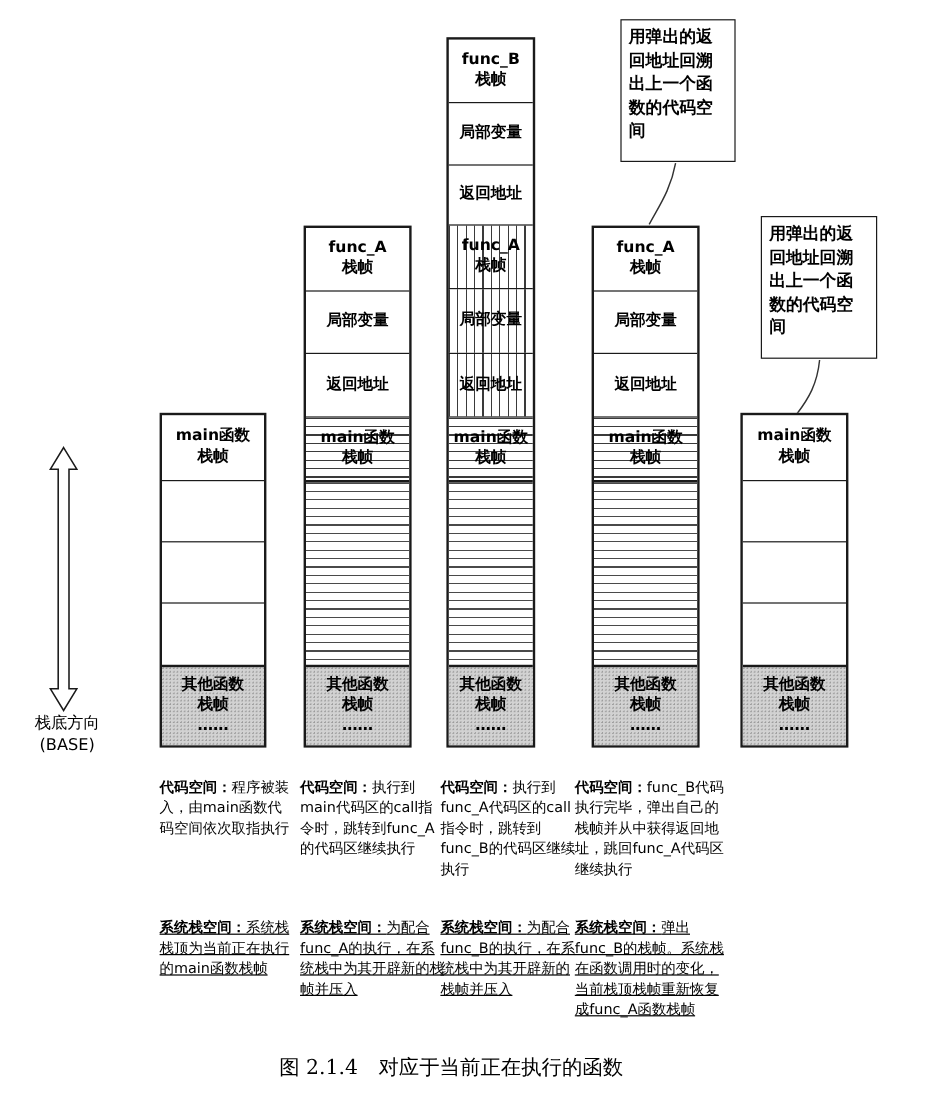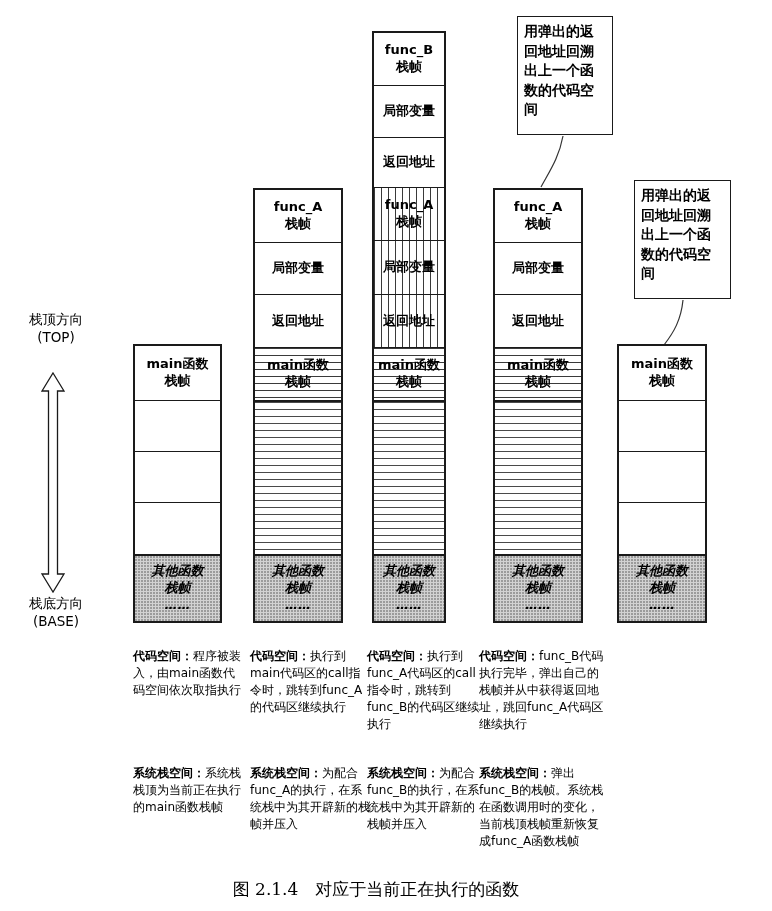--- a/index.html
+++ b/index.html
@@ -11,42 +11,40 @@
   .cell{position:relative;box-sizing:border-box;border-top:1px solid #1a1a1a;
         display:flex;align-items:center;justify-content:center;text-align:center;
         font-weight:bold;font-size:13px;line-height:1.3;white-space:pre-line;}
   .cell.first{border-top:none;}
   .cell.thick{border-top-width:2px;}
   .vhatch{background-image:repeating-linear-gradient(90deg,#3a3a3a 0 1px,transparent 1px 7px);}
   .hhatch{background-image:repeating-linear-gradient(180deg,#3a3a3a 0 1px,transparent 1px 7px);}
   .lines{background-image:repeating-linear-gradient(180deg,#4a4a4a 0 1px,transparent 1px 7px);}
   .other{background-color:#d2d2d2;
          background-image:radial-gradient(circle at 1px 1px,#9b9b9b 28%,transparent 30%);
-         background-size:3px 3px;border-top-width:2px;font-style:italic;}
+         background-size:3px 3px;border-top-width:2px;}
 
   .callout{position:absolute;border:1.3px solid #1a1a1a;background:#fff;box-sizing:border-box;
            padding:5px 6px;font-size:14px;font-weight:bold;line-height:1.4;text-align:left;}
 
   .dir-label{position:absolute;left:0;width:112px;text-align:center;font-size:13.5px;
              line-height:1.35;white-space:pre-line;}
 
   .desc{position:absolute;font-size:12px;line-height:1.42;text-align:left;}
-  .desc .para2{position:absolute;left:0;right:0;top:117px;}
+  .desc .para2{position:absolute;left:0;right:0;top:117px;text-decoration:underline;}
   .desc b{font-weight:bold;}
 
   .caption{position:absolute;left:0;top:878px;width:752px;text-align:center;
            font-family:"DejaVu Serif",serif;font-size:17px;}
 </style>
 </head>
 <body>
 
 <div id="page">
 
-  <div class="dir-label" style="top:310px">栈顶方向
-(TOP)</div>
   <div class="dir-label" style="top:594px">栈底方向
 (BASE)</div>
 
   <svg class="overlay" width="772" height="911" viewBox="0 0 772 911">
     <polygon points="53,373 64,391 57.5,391 57.5,574 64,574 53,592 42,574 48.5,574 48.5,391 42,391" fill="#fff" stroke="#1a1a1a" stroke-width="1.3"></polygon>
     <path d="M563,136 C559,158 549,172 541,187" fill="none" stroke="#333" stroke-width="1.2"></path>
     <path d="M683,300 C681,320 674,332 664,345" fill="none" stroke="#333" stroke-width="1.2"></path>
   </svg>
 
   <div class="callout" style="left:517px;top:16px;width:96px;height:119px">用弹出的返回地址回溯出上一个函数的代码空间</div>

